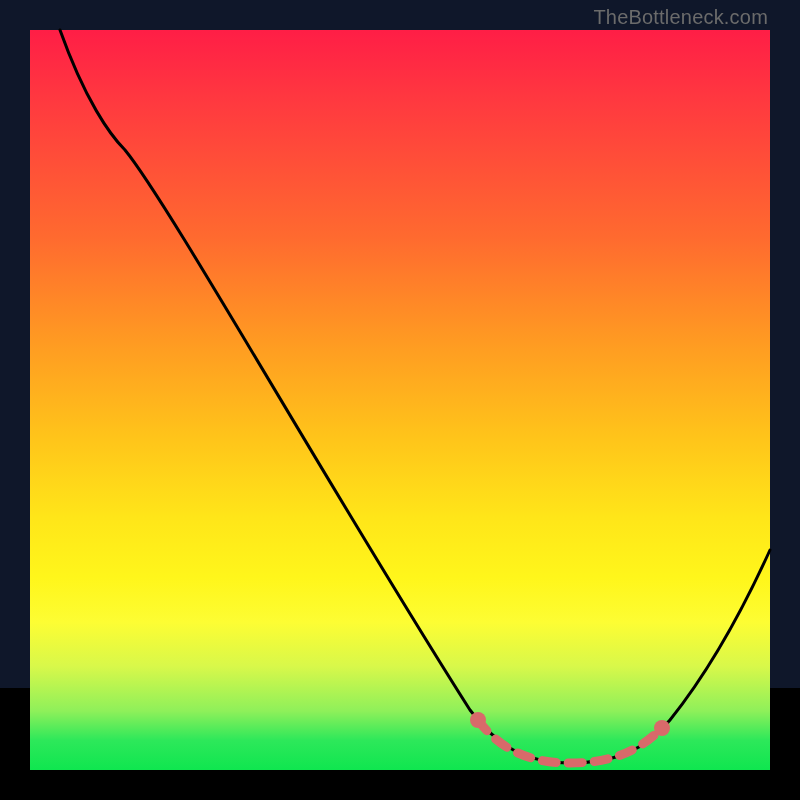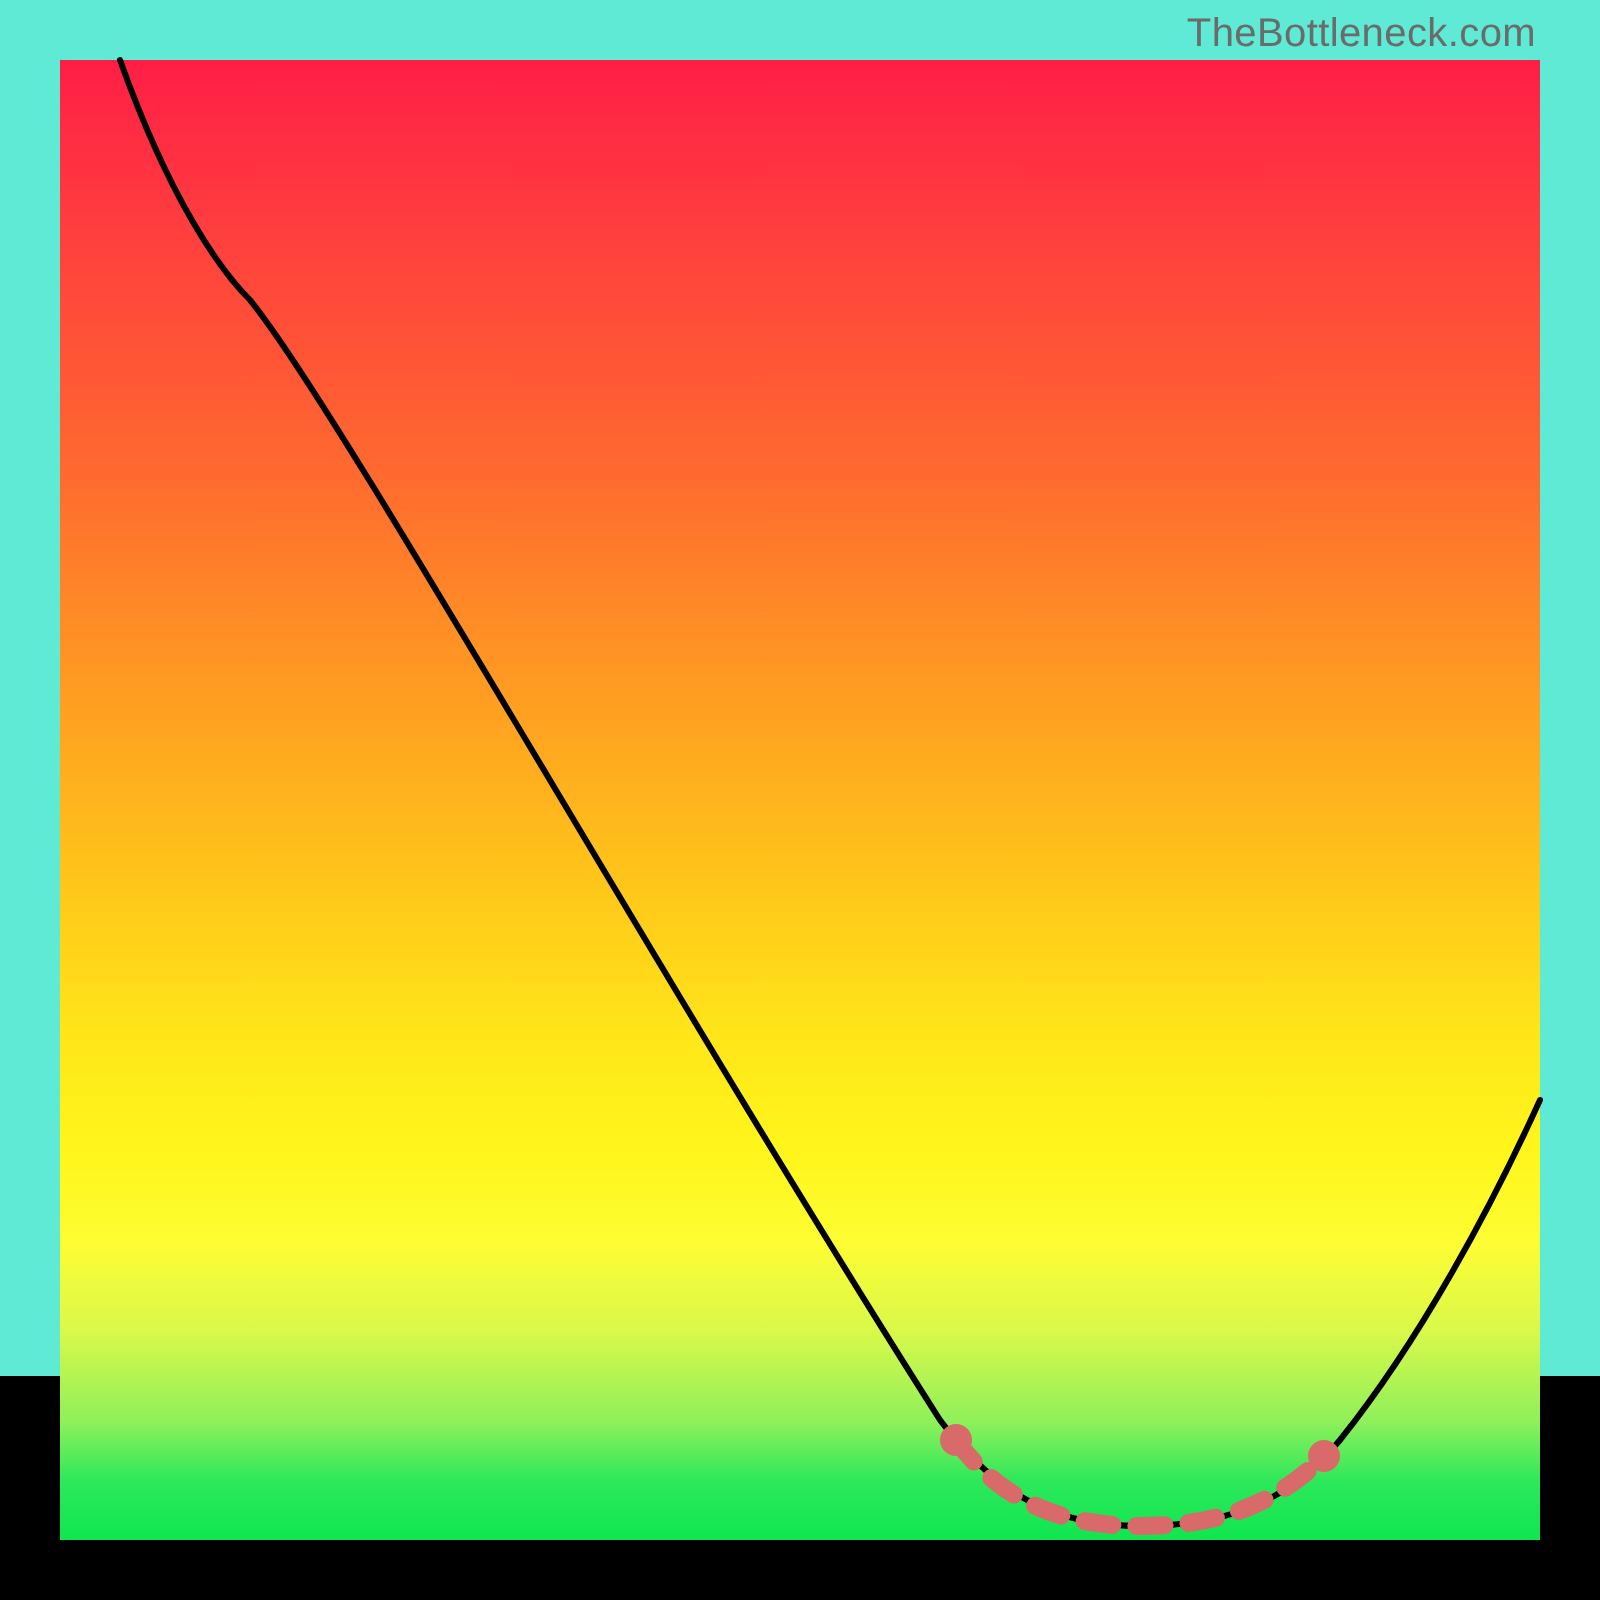--- a/index.html
+++ b/index.html
@@ -10,21 +10,21 @@
     background: #000;
     overflow: hidden;
     font-family: Arial, Helvetica, sans-serif;
   }
   .frame {
     position: absolute;
     left: 0;
     top: 0;
     width: 800px;
     height: 688px;
-    background: #5eead4;
+    background: #0f172a;
   }
   .plot-area {
     position: absolute;
     left: 30px;
     top: 30px;
     width: 740px;
     height: 740px;
     
     background: linear-gradient(
       to bottom,

